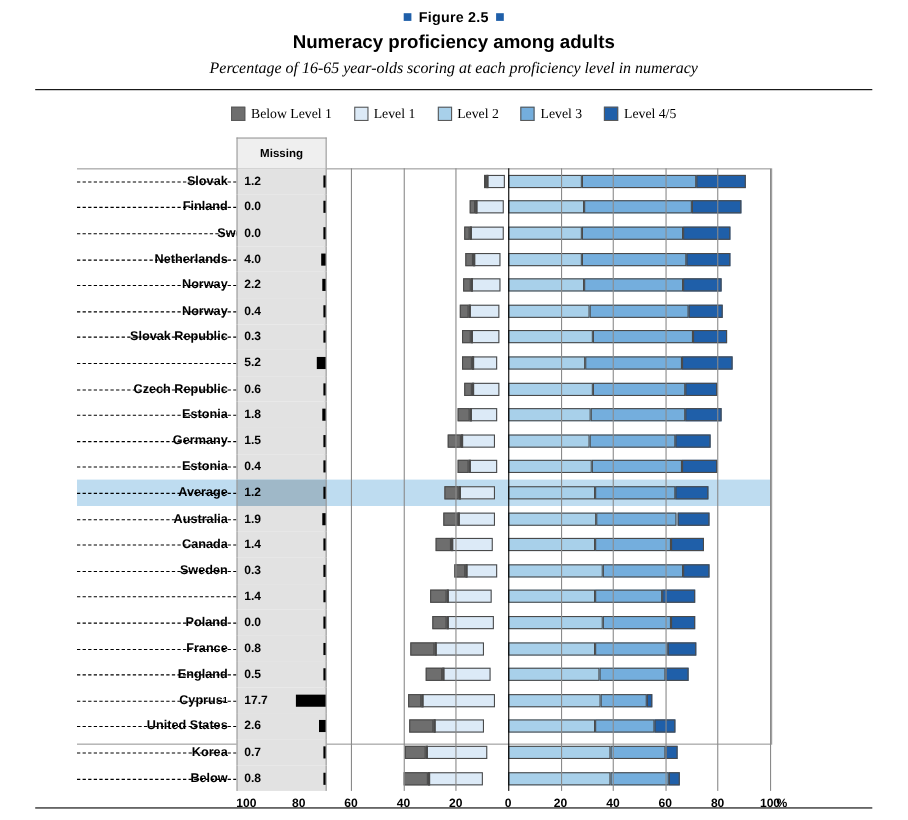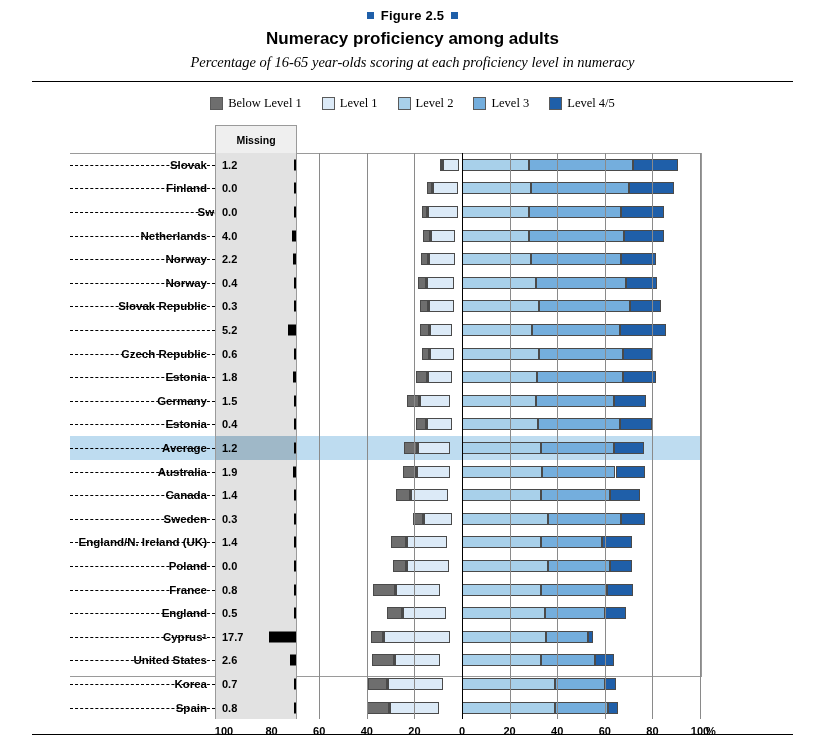--- a/index.html
+++ b/index.html
@@ -464,21 +464,20 @@
           <div class="seg" style="left: 127.968px; width: 1px; background: transparent;"></div>
           <div class="seg" style="left: 127.968px; width: 1px; background: transparent;"></div>
           <div class="seg" style="left: 118.448px; width: 9.52px; background: rgb(110, 110, 110);"></div>
           <div class="seg" style="left: 167px; width: 85.68px; background: rgb(168, 208, 234);"></div>
           <div class="seg" style="left: 252.68px; width: 73.78px; background: rgb(116, 174, 221);"></div>
           <div class="seg" style="left: 326.46px; width: 23.8px; background: rgb(31, 95, 169);"></div>
         </div>
       </div>
       <div class="row" style="position: absolute; left: 0px; top: 405.6px; width: 215px;">
         <div class="dash"></div>
-        <div class="name">England/N. Ireland (UK)</div>
       </div>
       <div class="misscell" style="top: 405.6px;">
         <div class="missval">1.4</div>
         <div class="missbar" style="width: 2.17px;"></div>
       </div>
       <div class="plotcell" style="top: 405.6px;">
         <div class="bars">
           <div class="seg" style="left: 111.308px; width: 40.698px; background: rgb(220, 234, 247);"></div>
           <div class="seg" style="left: 111.308px; width: 1px; background: transparent;"></div>
           <div class="seg" style="left: 111.308px; width: 1px; background: transparent;"></div>
@@ -597,21 +596,21 @@
           <div class="seg" style="left: 92.03px; width: 1px; background: transparent;"></div>
           <div class="seg" style="left: 92.03px; width: 1px; background: transparent;"></div>
           <div class="seg" style="left: 72.99px; width: 19.04px; background: rgb(110, 110, 110);"></div>
           <div class="seg" style="left: 167px; width: 92.82px; background: rgb(168, 208, 234);"></div>
           <div class="seg" style="left: 259.82px; width: 49.98px; background: rgb(116, 174, 221);"></div>
           <div class="seg" style="left: 309.8px; width: 10.71px; background: rgb(31, 95, 169);"></div>
         </div>
       </div>
       <div class="row" style="position: absolute; left: 0px; top: 570.8px; width: 215px;">
         <div class="dash"></div>
-        <div class="name">Spain</div>
+        <div class="name">Below</div>
       </div>
       <div class="misscell" style="top: 570.8px;">
         <div class="missval">0.8</div>
         <div class="missbar" style="width: 2px;"></div>
       </div>
       <div class="plotcell" style="top: 570.8px;">
         <div class="bars">
           <div class="seg" style="left: 94.41px; width: 49.98px; background: rgb(220, 234, 247);"></div>
           <div class="seg" style="left: 94.41px; width: 1px; background: transparent;"></div>
           <div class="seg" style="left: 94.41px; width: 1px; background: transparent;"></div>

